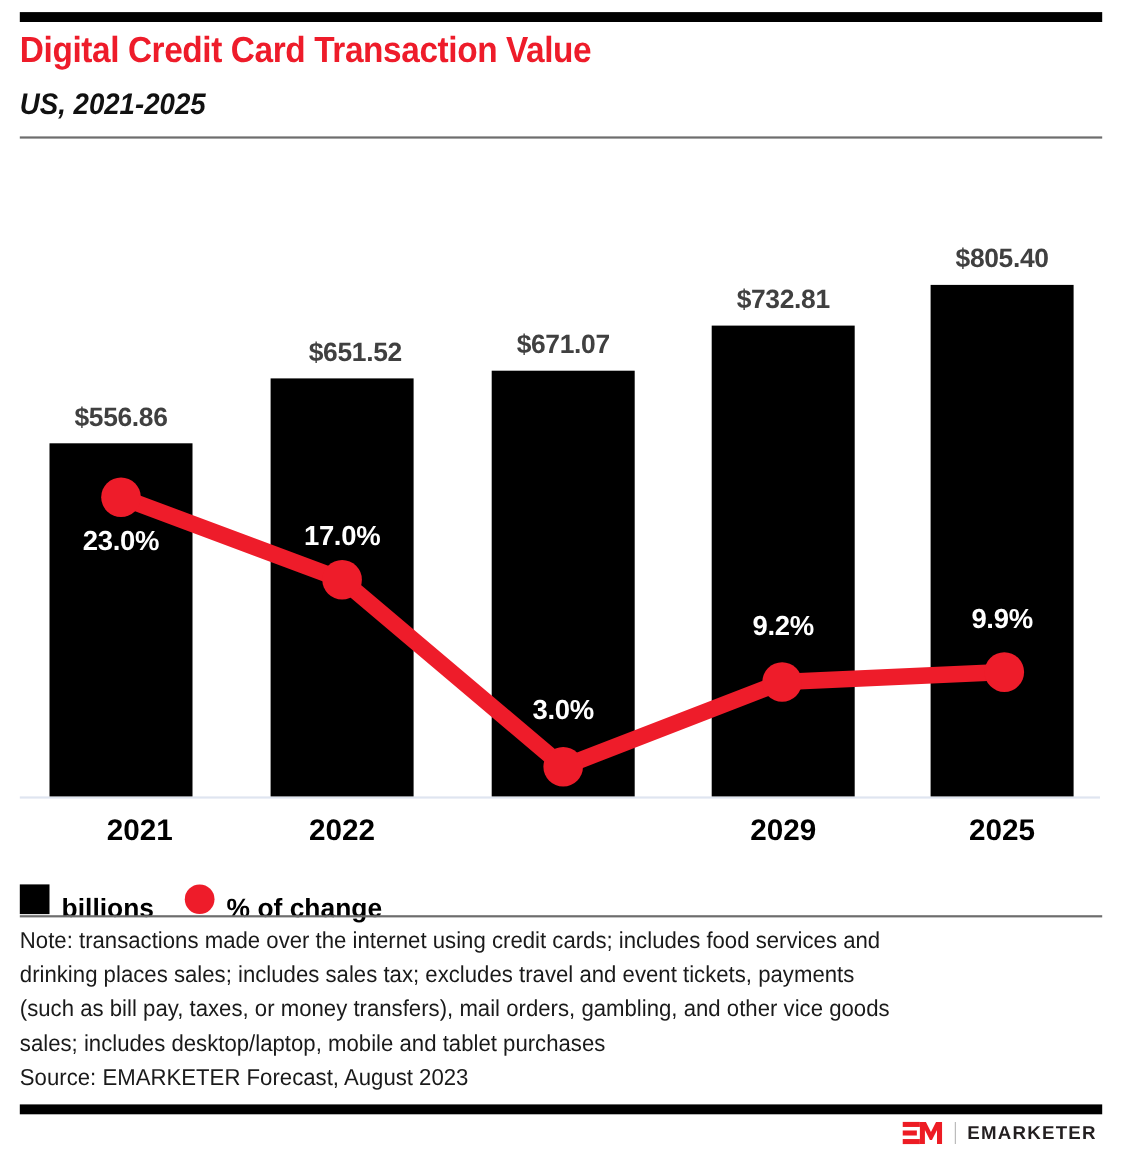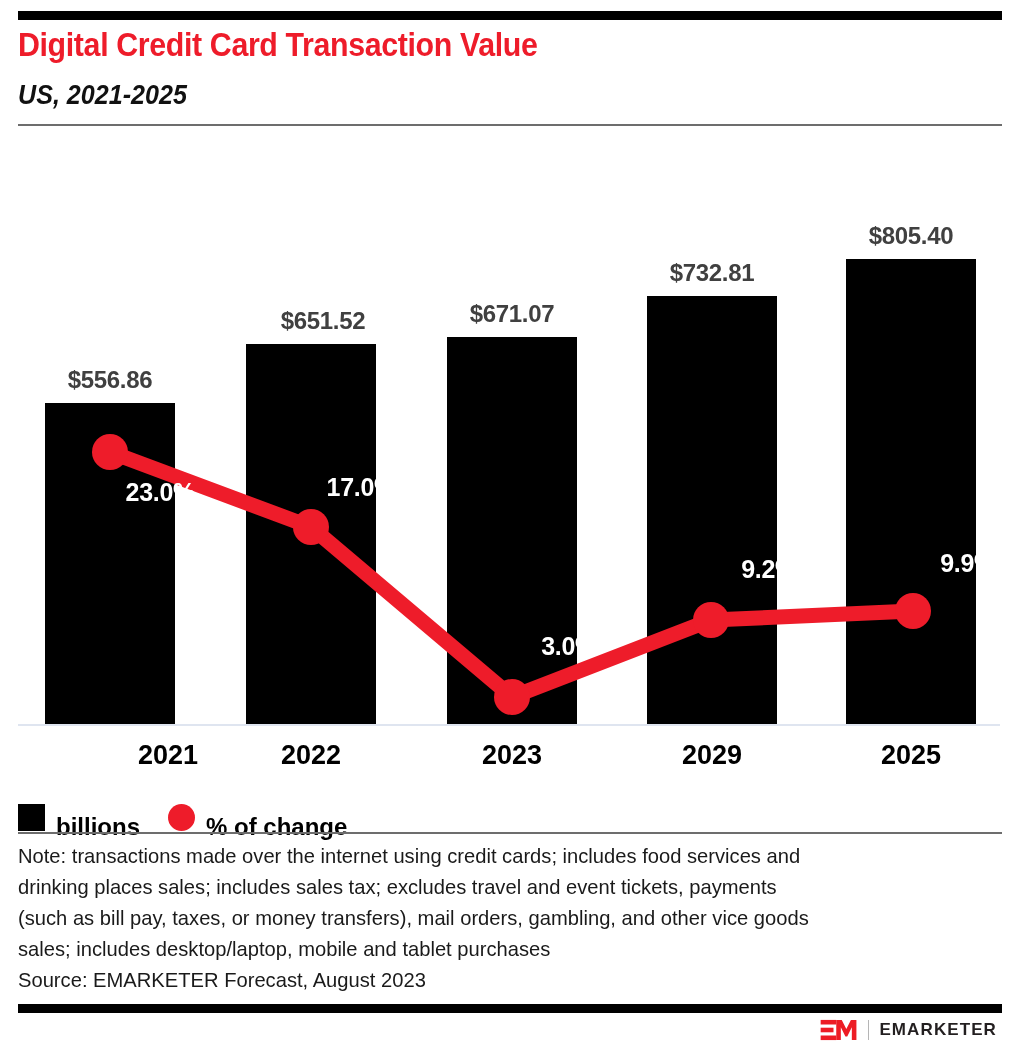--- a/index.html
+++ b/index.html
@@ -93,21 +93,21 @@
     color: #404040;
     text-align: center;
     letter-spacing: -0.3px;
     white-space: nowrap;
   }
   .pct-label {
     position: absolute;
     font-size: 25px;
     font-weight: bold;
     color: #ffffff;
-    text-align: right;
+    text-align: center;
     letter-spacing: -0.3px;
     white-space: nowrap;
   }
   .x-tick {
     position: absolute;
     top: 740px;
     font-size: 27px;
     font-weight: bold;
     color: #000000;
     text-align: center;
@@ -242,23 +242,22 @@
       <circle cx="711" cy="620" r="18" fill="#ee1c2a"></circle>
       <circle cx="913" cy="611" r="18" fill="#ee1c2a"></circle>
     </svg>
 
     <div class="pct-label" style="left:25px; top:478px; width:170px;">23.0%</div>
     <div class="pct-label" style="left:226px; top:473px; width:170px;">17.0%</div>
     <div class="pct-label" style="left:427px; top:632px; width:170px;">3.0%</div>
     <div class="pct-label" style="left:627px; top:555px; width:170px;">9.2%</div>
     <div class="pct-label" style="left:826px; top:549px; width:170px;">9.9%</div>
 
-    <div class="x-tick" style="left:28px; width:170px;text-align:right;">2021</div>
+    <div class="x-tick" style="left:42px; width:170px;">2021</div>
     <div class="x-tick" style="left:226px; width:170px;">2022</div>
-    <div class="x-tick" style="left:427px; width:170px;">2023</div>
     <div class="x-tick" style="left:627px; width:170px;">2029</div>
     <div class="x-tick" style="left:826px; width:170px;">2025</div>
   </div>
 
   <div class="legend">
     <div class="legend-item">
       <span class="legend-swatch-square"></span>
       <span class="legend-text">billions</span>
     </div>
     <div class="legend-item">

